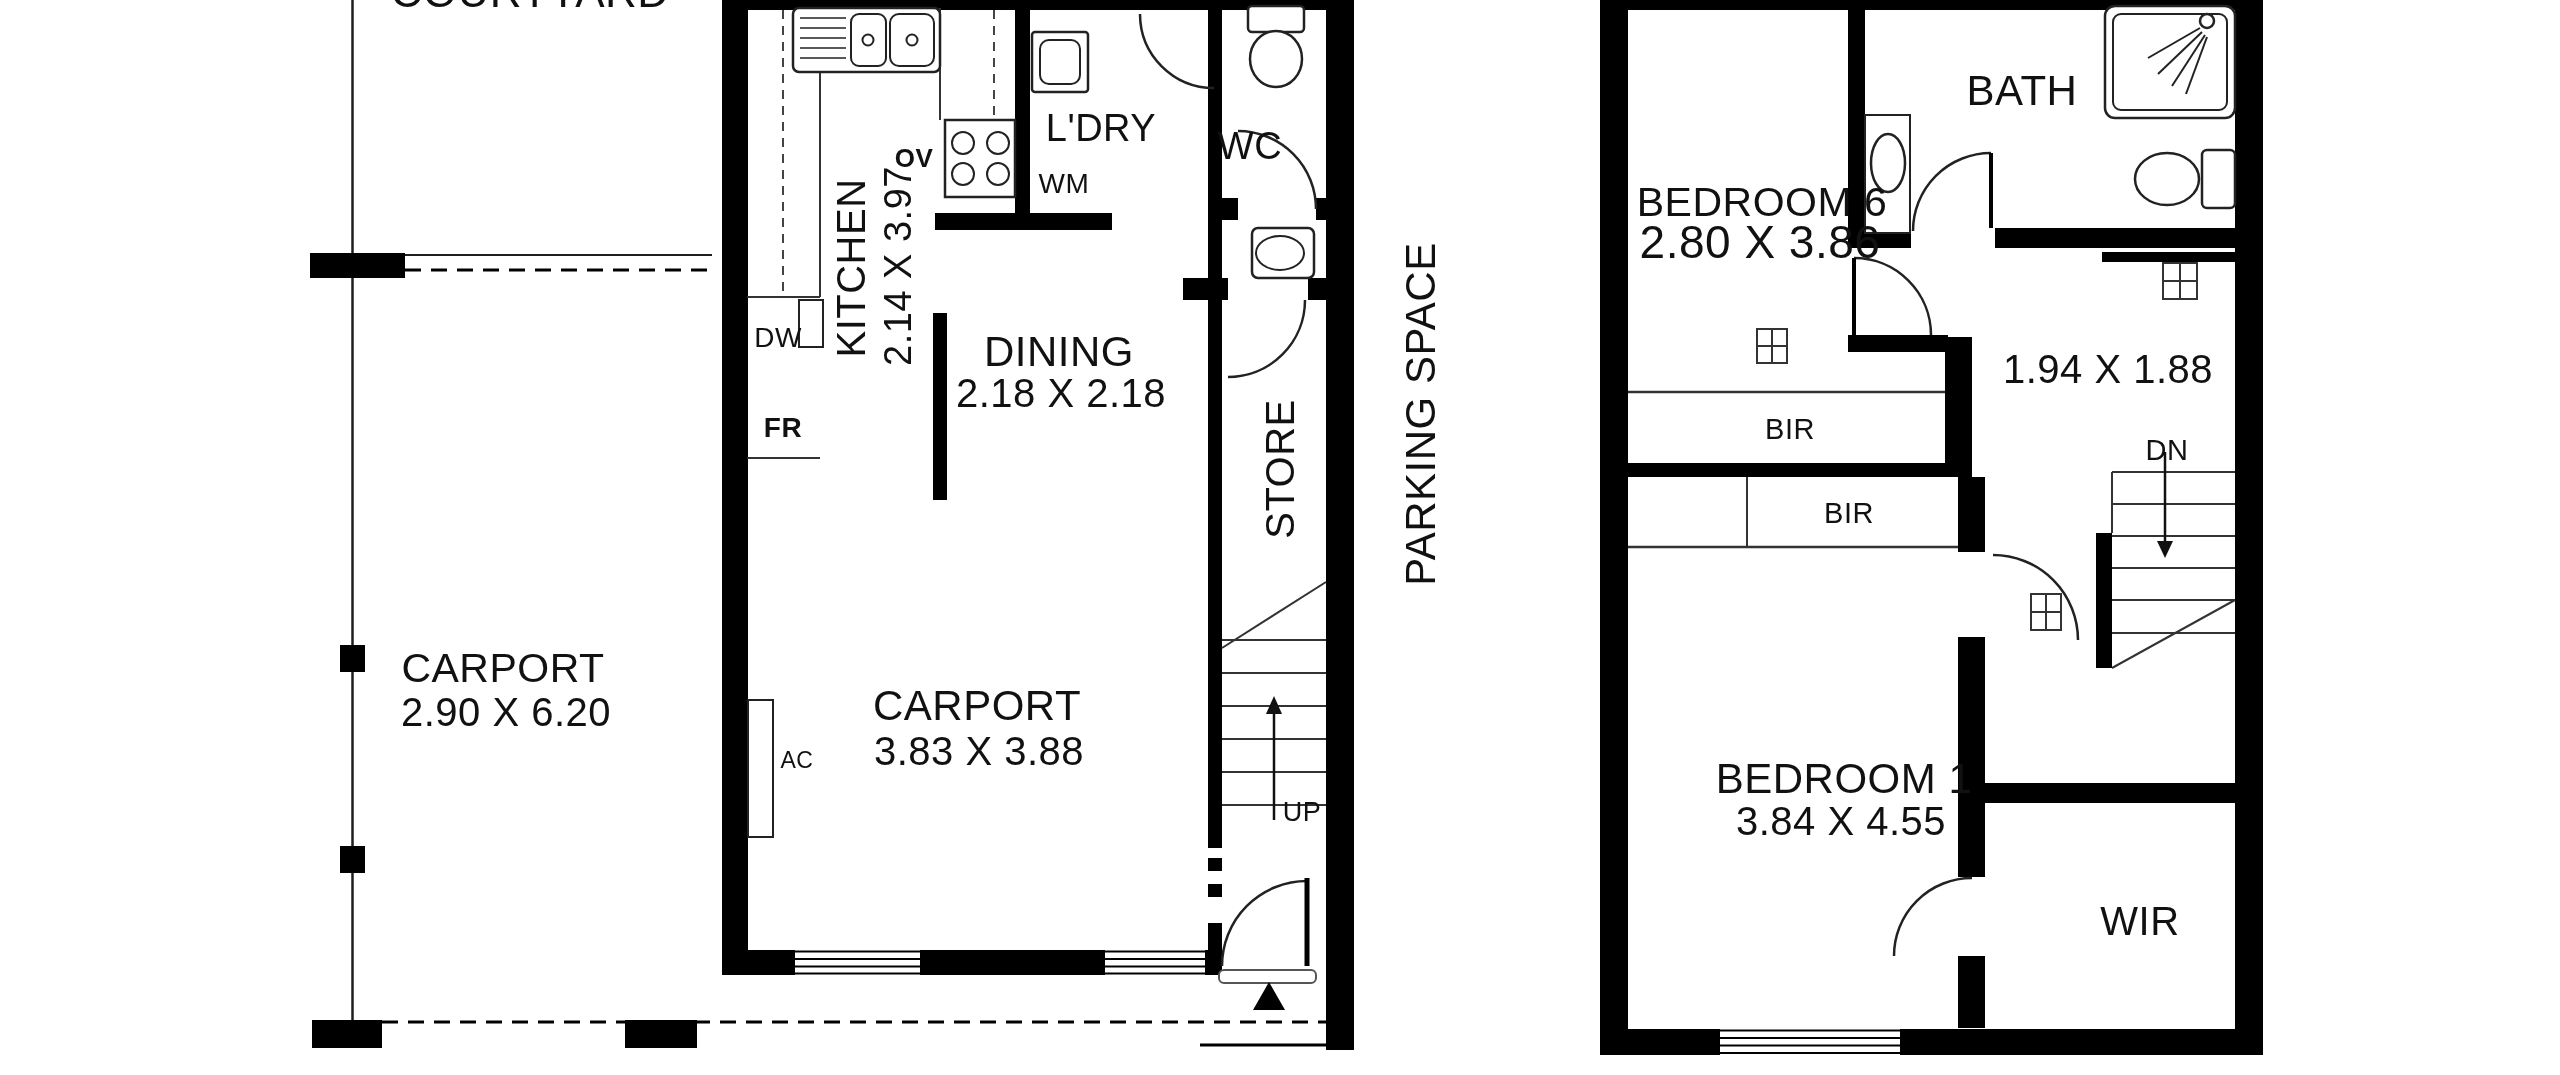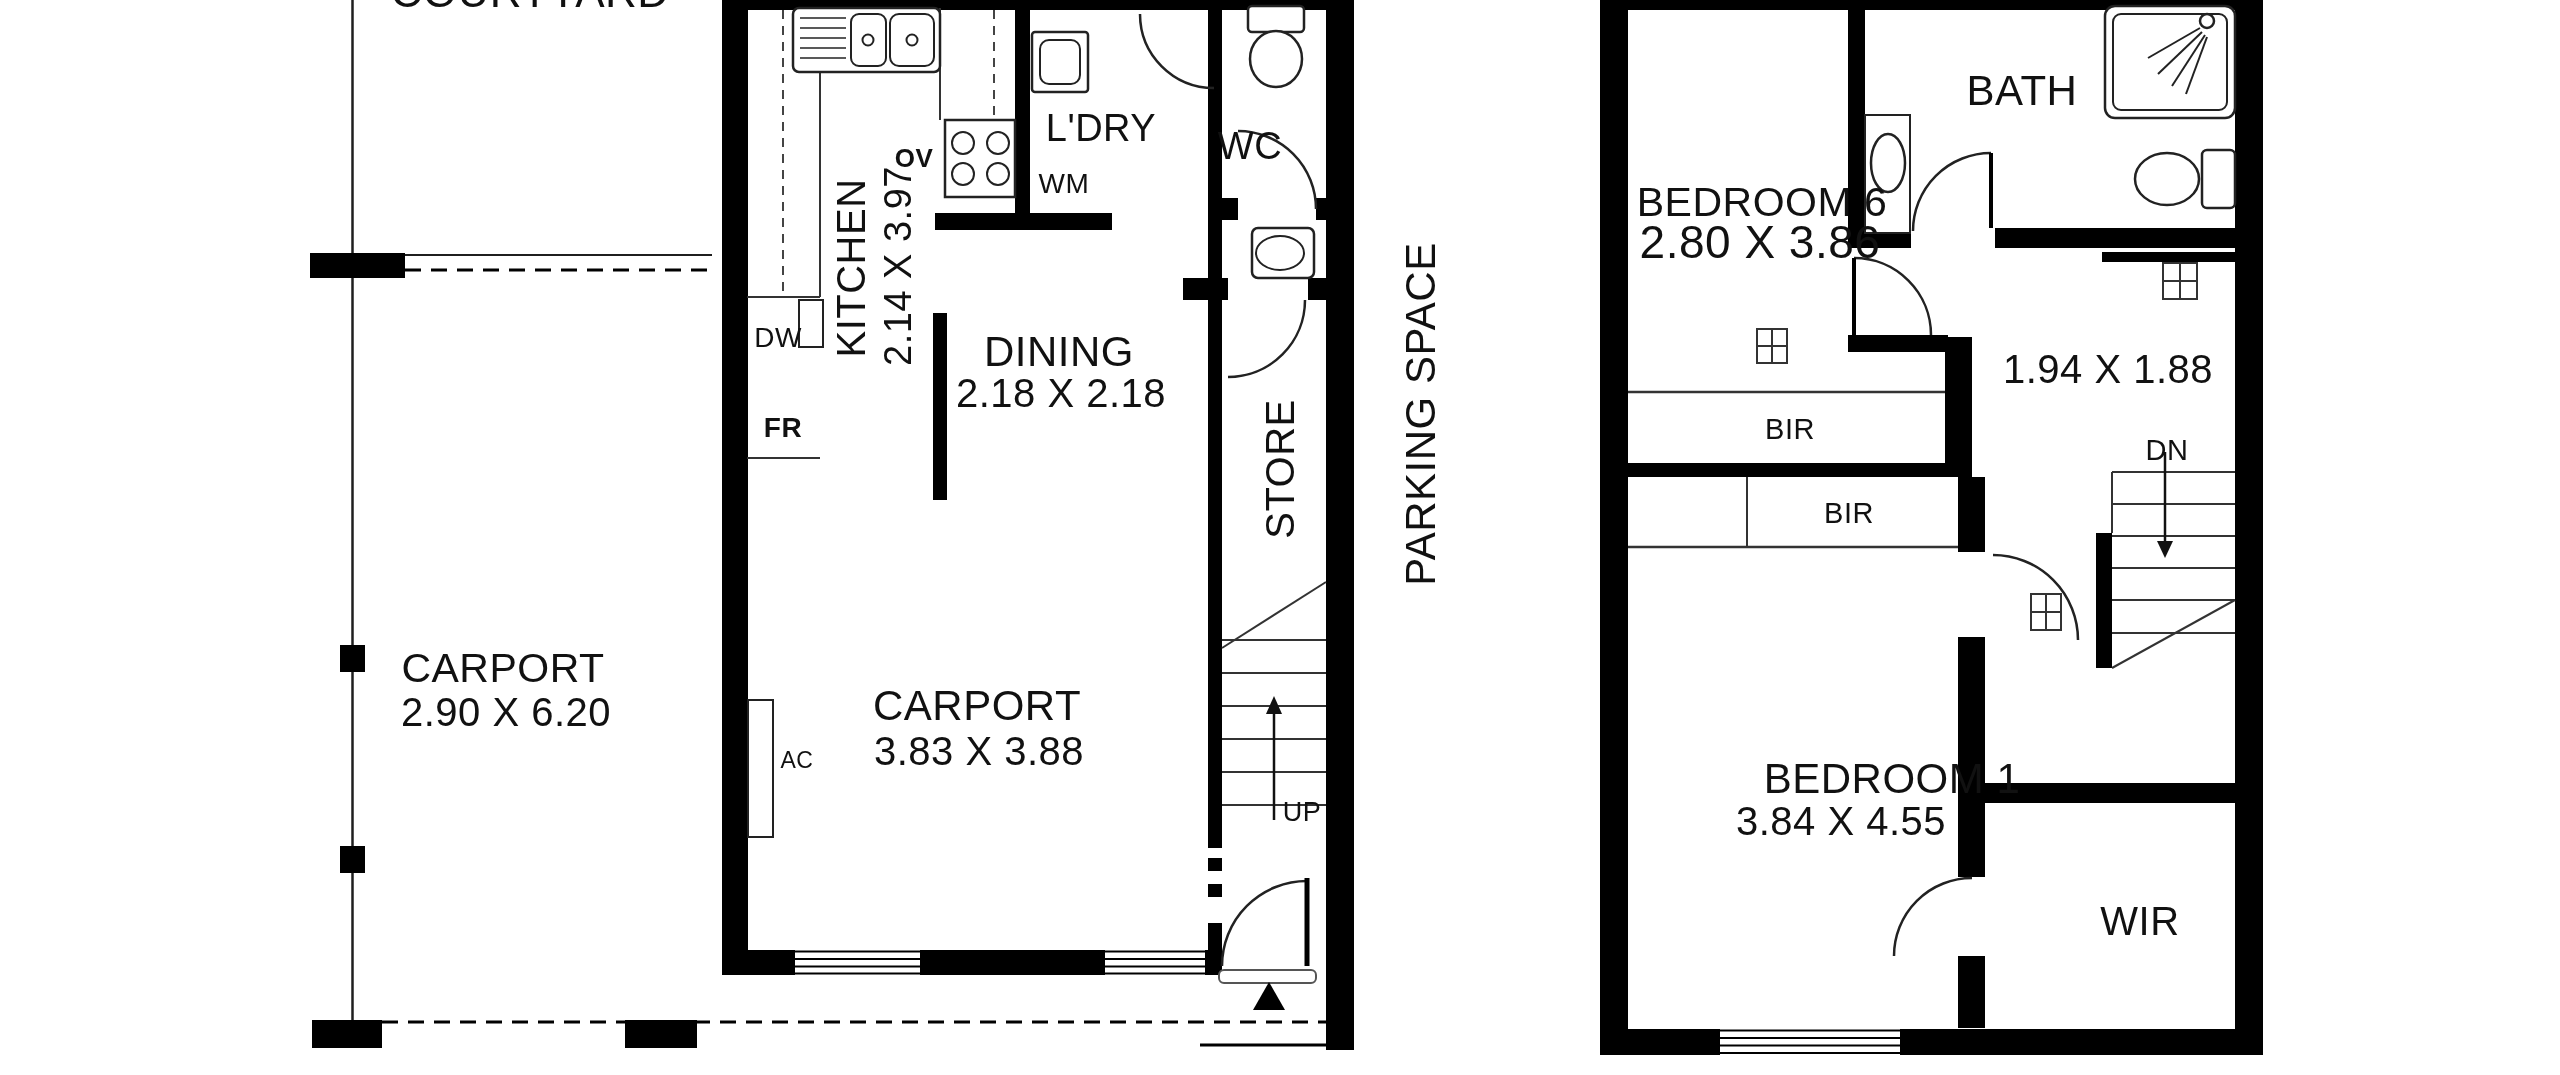--- a/index.html
+++ b/index.html
@@ -257,18 +257,18 @@
 
 <div class="lbl" style="left:1762px;top:202px;font-size:41px;">BEDROOM 6</div>
 <div class="lbl" style="left:1760px;top:242px;font-size:46px;">2.80 X 3.86</div>
 
 <div class="lbl" style="left:1790px;top:429px;font-size:29px;">BIR</div>
 <div class="lbl" style="left:1849px;top:513px;font-size:29px;">BIR</div>
 
 <div class="lbl dims" style="left:2108px;top:369px;">1.94 X 1.88</div>
 <div class="lbl" style="left:2131px;top:450px;font-size:29px;margin-left:36px;">DN</div>
 
-<div class="lbl room" style="left:1892px;top:779px;text-align:right;">BEDROOM 1</div>
+<div class="lbl room" style="left:1844px;top:779px;text-align:right;">BEDROOM 1</div>
 <div class="lbl dims" style="left:1841px;top:821px;">3.84 X 4.55</div>
 
 <div class="lbl" style="left:2140px;top:921px;font-size:40px;">WIR</div>
 
 </div>
 
 </body></html>

